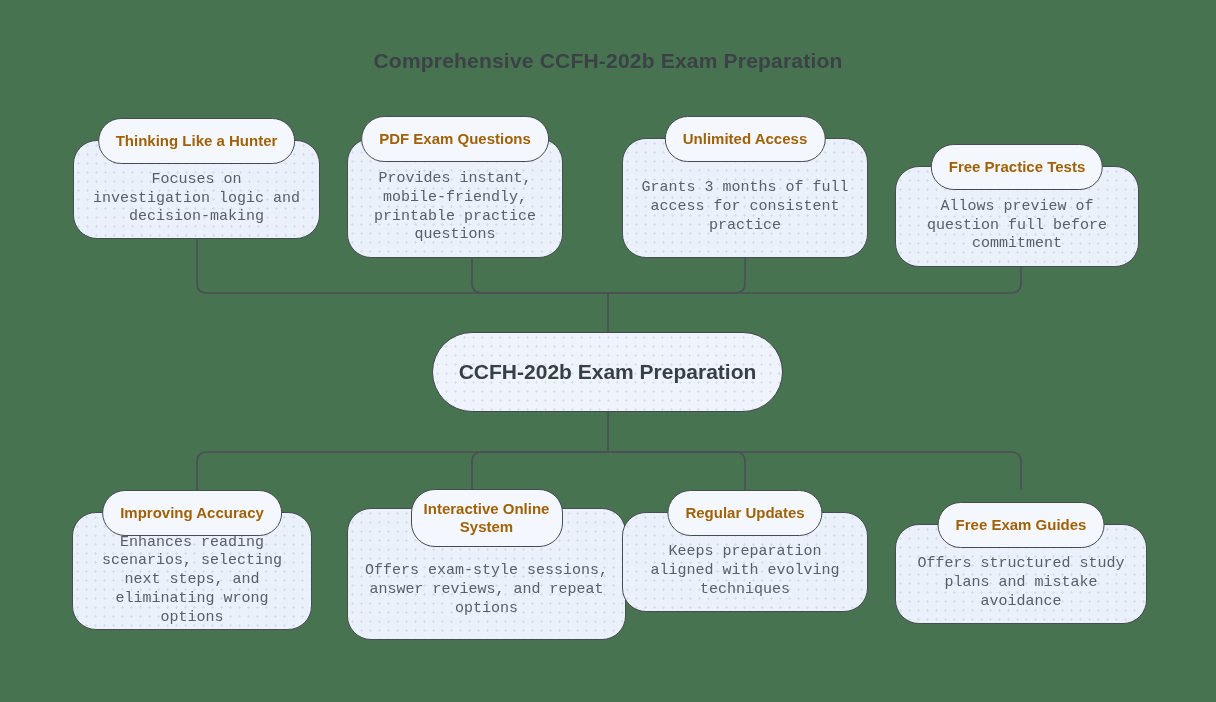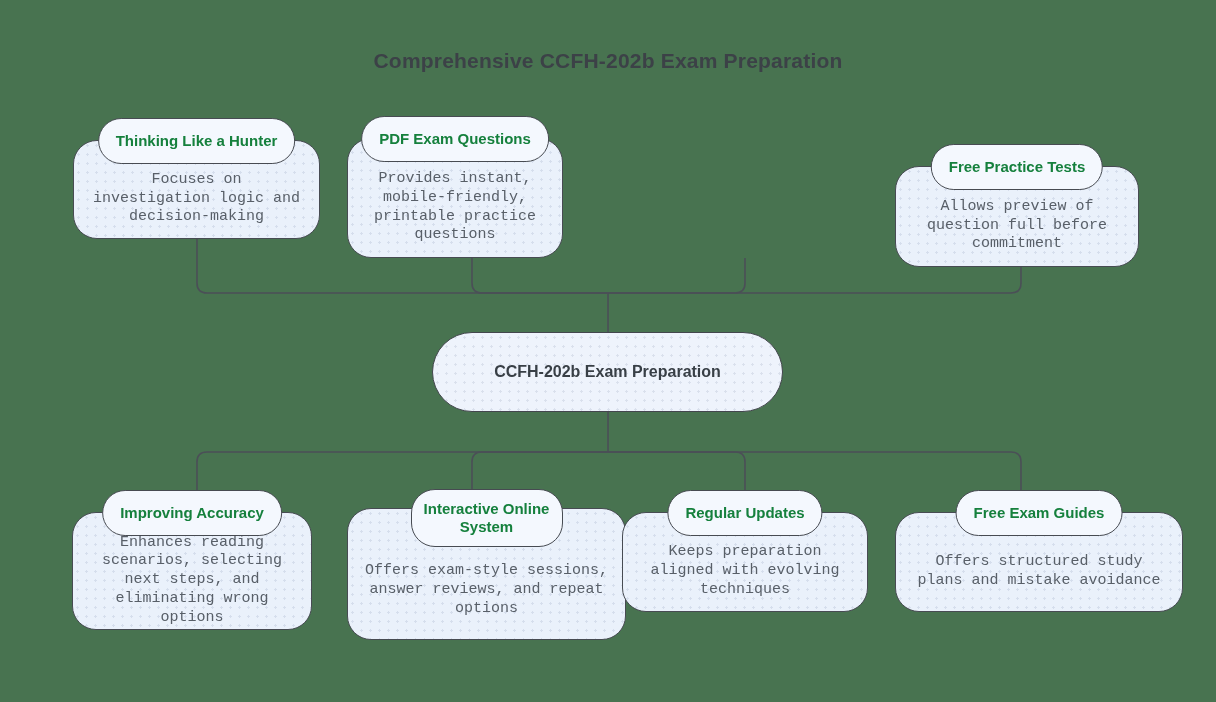--- a/index.html
+++ b/index.html
@@ -30,21 +30,21 @@
     box-sizing:border-box;
   }
   .pill{
     position:absolute;left:50%;transform:translateX(-50%);
     top:-23px;height:46px;
     background:#f4f8fe;
     border:1.5px solid #474b52;
     border-radius:24px;
     display:flex;align-items:center;justify-content:center;
     padding:0 17px;white-space:nowrap;
-    font-size:15px;font-weight:bold;color:#15803d;
+    font-size:15px;font-weight:bold;color:#a16207;
     box-sizing:border-box;z-index:2;
     line-height:1.2;text-align:center;
   }
   .pill.two-line{
     top:-20px;height:58px;white-space:normal;width:152px;padding:0 8px;
   }
   .desc{
     position:absolute;inset:0;
     display:flex;align-items:center;justify-content:center;
     text-align:center;
@@ -56,32 +56,32 @@
 
   
   .t1{left:73px;  top:140px; width:247px; height:99px;}
   .t2{left:347px; top:138px; width:216px; height:120px;}
   .t3{left:622px; top:138px; width:246px; height:120px;}
   .t4{left:895px; top:138px; width:244px; height:101px;margin-top:28px;}
   
   .b1{left:72px;  top:512px; width:240px; height:118px;padding-left:44px;}
   .b2{left:347px; top:508px; width:279px; height:132px;}
   .b3{left:622px; top:512px; width:246px; height:100px;}
-  .b4{left:895px; top:512px; width:288px; height:100px;}
+  .b4{left:895px; top:524px; width:252px; height:100px;}
 
   .center-node{
     position:absolute;z-index:1;
     left:432px;top:332px;width:351px;height:80px;
     background-color:#eef3fc;
     background-image:radial-gradient(circle, rgba(110,125,160,0.16) 1px, transparent 1.3px);
     background-size:9px 9px;
     border:1.7px solid #43464d;
     border-radius:40px;
     display:flex;align-items:center;justify-content:center;
-    font-size:16px;font-weight:bold;color:#383f46;
+    font-size:21px;font-weight:bold;color:#383f46;
     box-sizing:border-box;
   }
 </style>
 </head>
 <body>
 
 <div class="stage">
 
   <div class="diagram-title">Comprehensive CCFH-202b Exam Preparation</div>
 
@@ -103,20 +103,24 @@
   </svg>
 
   <div class="card t1">
     <div class="pill">Thinking Like a Hunter</div>
     <div class="desc">Focuses on investigation logic and decision-making</div>
   </div>
   <div class="card t2">
     <div class="pill">PDF Exam Questions</div>
     <div class="desc">Provides instant, mobile-friendly, printable practice questions</div>
   </div>
+  <div class="card t3">
+    <div class="pill">Unlimited Access</div>
+    <div class="desc">Grants 3 months of full access for consistent practice</div>
+  </div>
   <div class="card t4">
     <div class="pill">Free Practice Tests</div>
     <div class="desc">Allows preview of question full before commitment</div>
   </div>
 
   <div class="center-node">
     <span>CCFH-202b Exam Preparation</span>
   </div>
 
   <div class="card b1">

